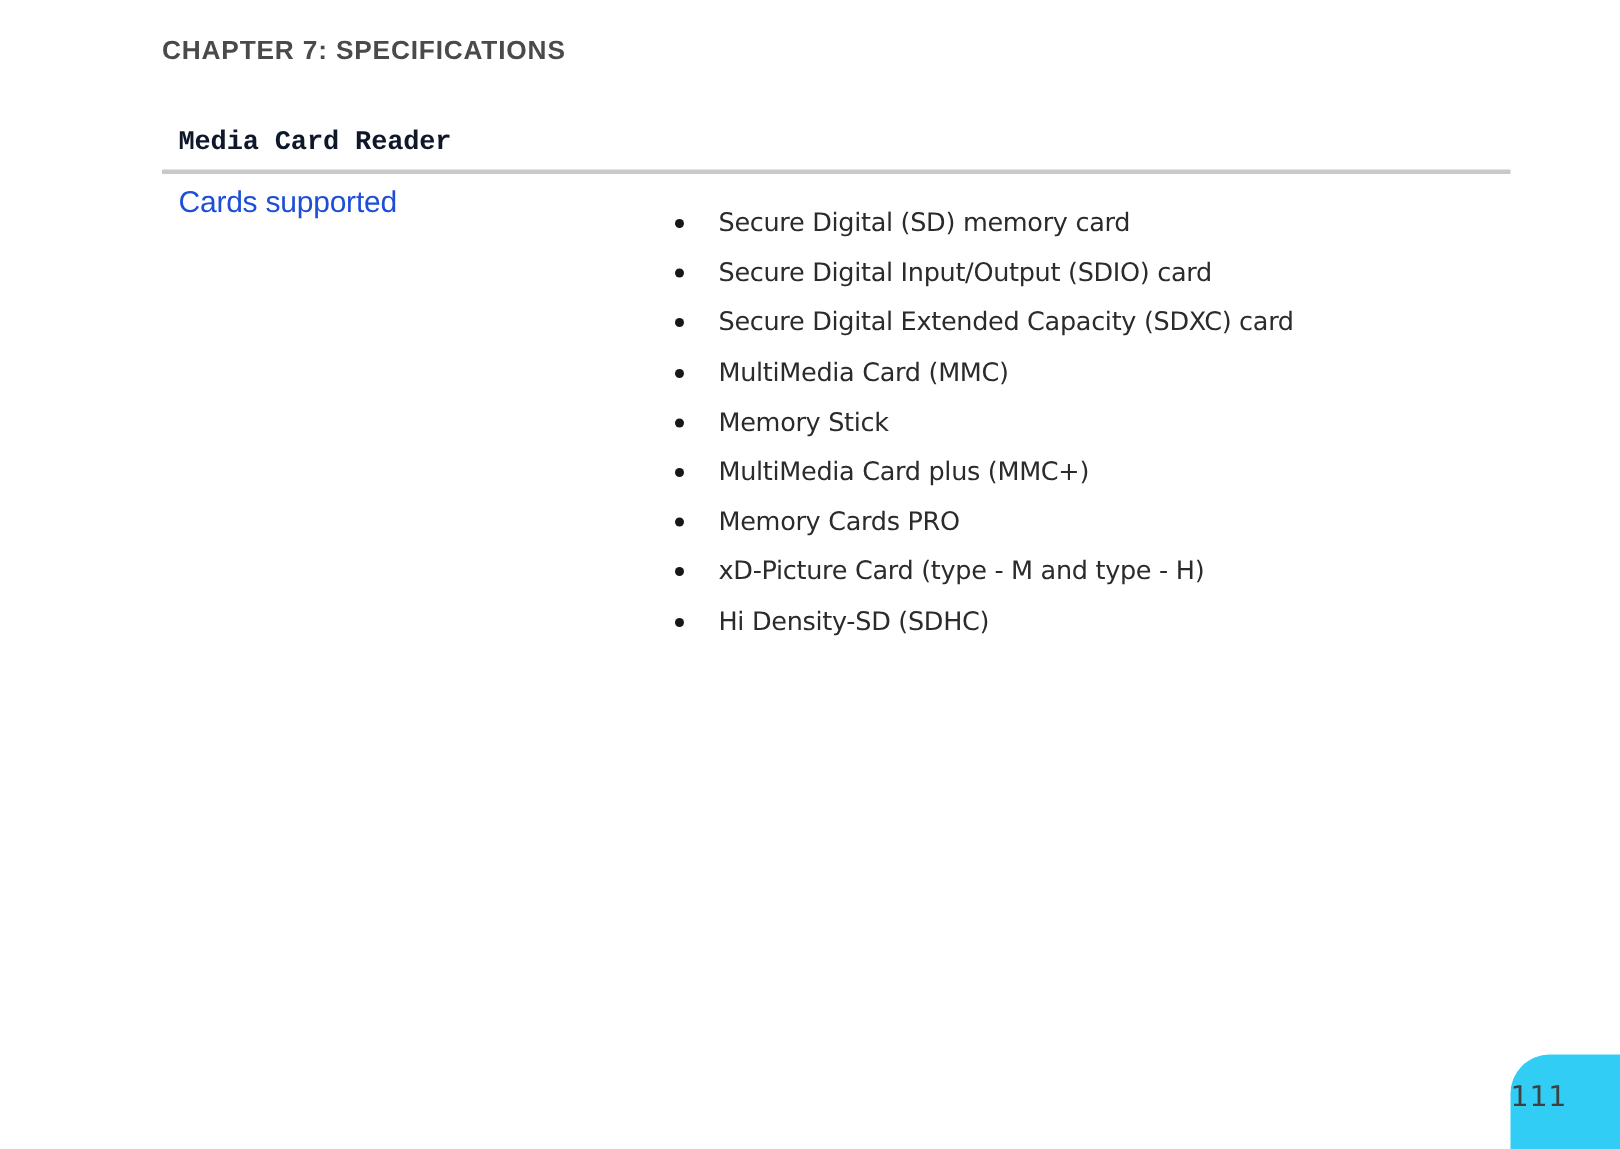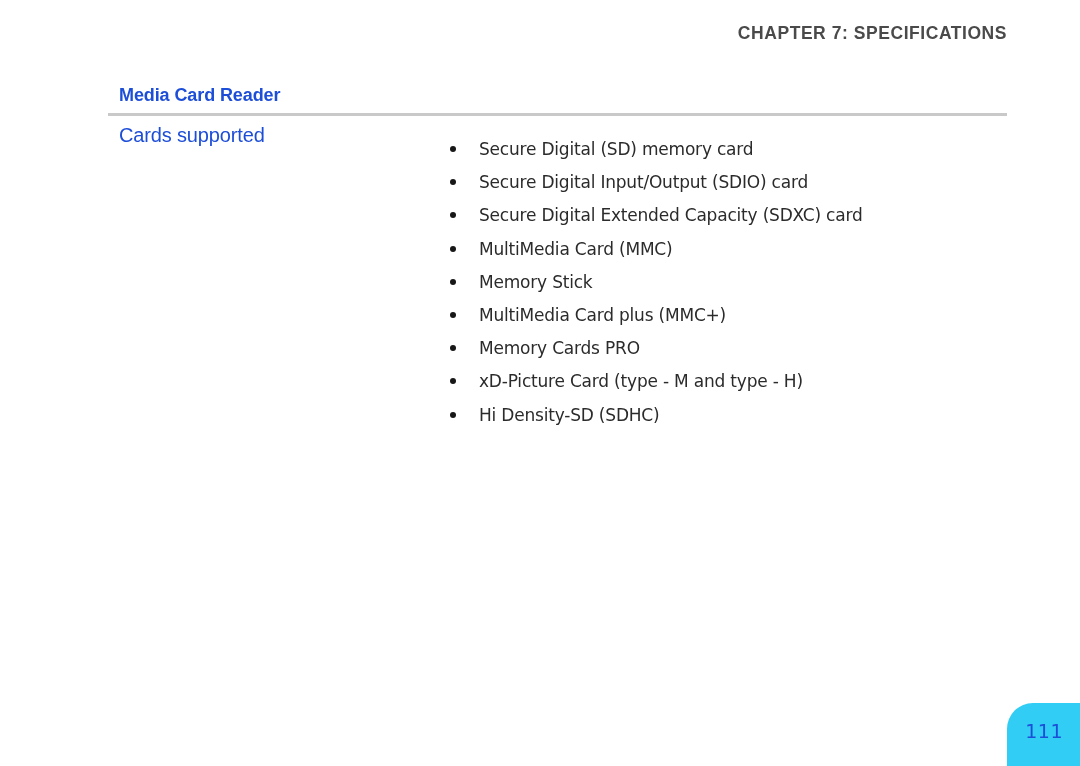--- a/index.html
+++ b/index.html
@@ -23,39 +23,39 @@
     inset: 0;
     background: #ffffff;
   }
 
   
   .running-header {
     position: absolute;
     top: 23px;
     left: 108px;
     width: 899px;
-    text-align: right;
+    text-align: left;
     font-family: "Liberation Sans", sans-serif;
     font-size: 17.5px;
     font-weight: bold;
     letter-spacing: 0.55px;
     color: #4a4a4a;
     white-space: nowrap;
   }
 
   
   .section-heading {
     position: absolute;
     top: 85px;
     left: 119px;
-    font-family: Liberation Sans, sans-serif;
+    font-family: Liberation Mono, monospace;
     font-size: 18px;
     font-weight: bold;
     letter-spacing: -0.1px;
-    color: #1d4ed8;
+    color: #0f172a;
     white-space: nowrap;
   }
 
   .heading-rule {
     position: absolute;
     top: 113px;
     left: 108px;
     width: 899px;
     height: 3px;
     background: #c9c9c9;
@@ -124,26 +124,26 @@
     height: 63px;
     background: #31cdf5;
     border-top-left-radius: 26px;
   }
 
   .page-badge .page-number {
     position: absolute;
     left: 0;
     top: 17px;
     width: 56px;
-    text-align: right;
+    text-align: left;
     font-family: "DejaVu Sans", sans-serif;
     font-size: 19px;
     font-weight: 400;
     letter-spacing: 0.5px;
-    color: #1d4ed8;
+    color: #404040;
   }
 </style>
 </head>
 <body>
 
 <div class="page">
 
   <div class="running-header">CHAPTER 7: SPECIFICATIONS</div>
 
   <div class="section-heading">Media Card Reader</div>

